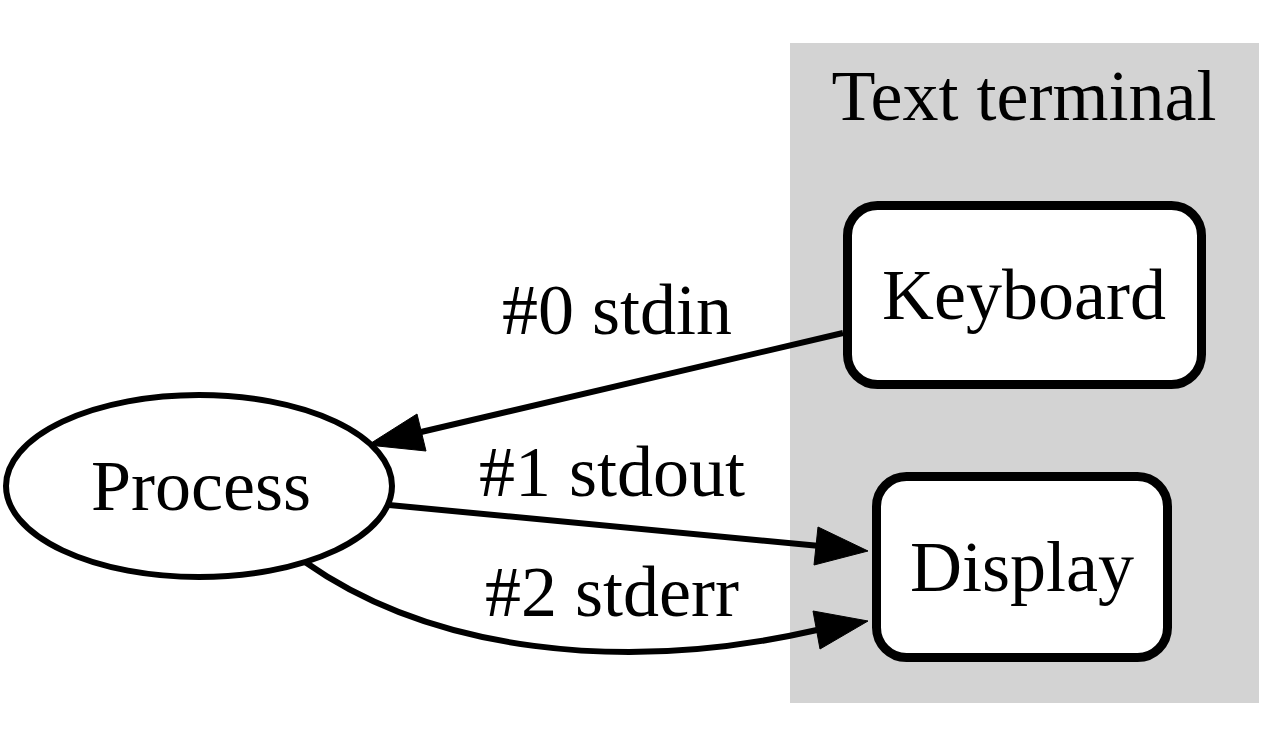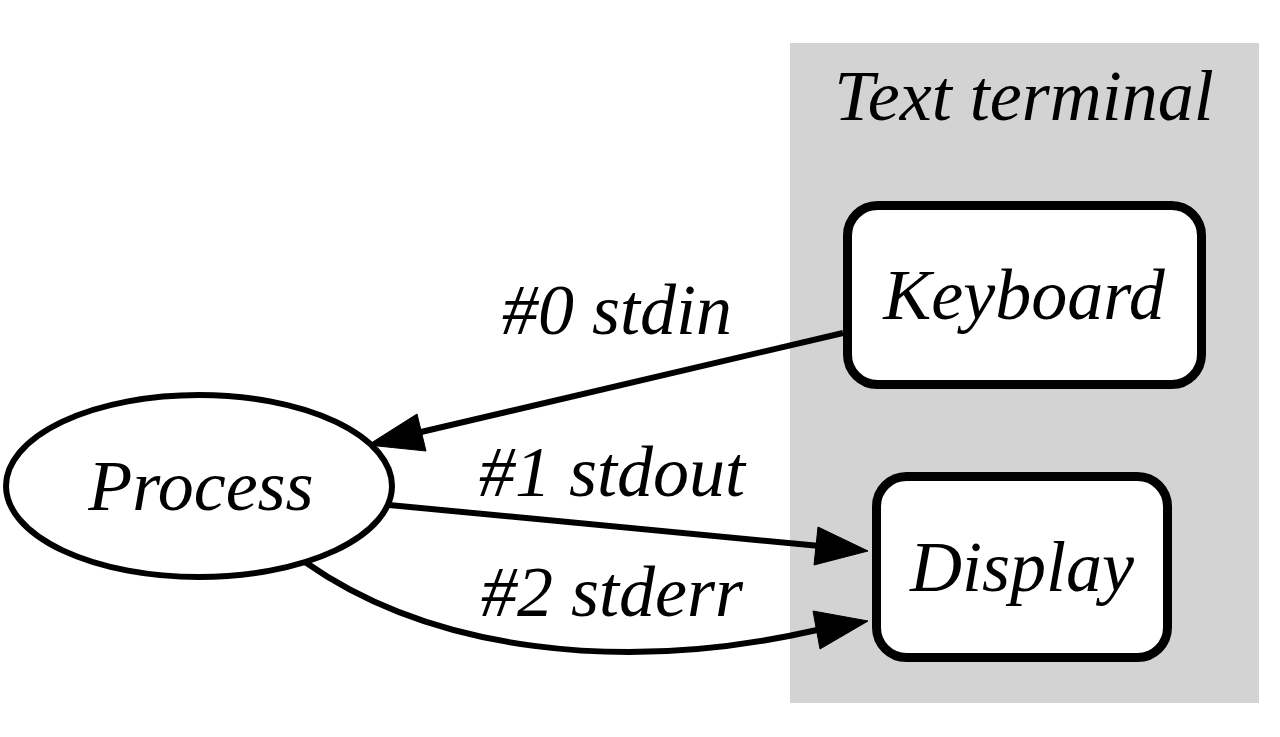--- a/index.html
+++ b/index.html
@@ -8,21 +8,20 @@
     background: #ffffff;
     width: 1280px;
     height: 737px;
     overflow: hidden;
   }
   .canvas-wrap {
     position: relative;
     width: 1280px;
     height: 651px;
     background: #ffffff;
-    font-style: italic;
   }
   svg {
     display: block;
     width: 1280px;
     height: 737px;
   }
   text {
     font-family: "Liberation Serif", "DejaVu Serif", serif;
     font-size: 72px;
     fill: #000000;

